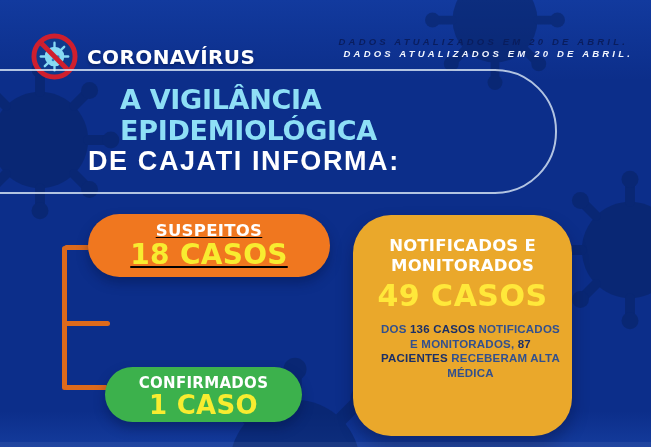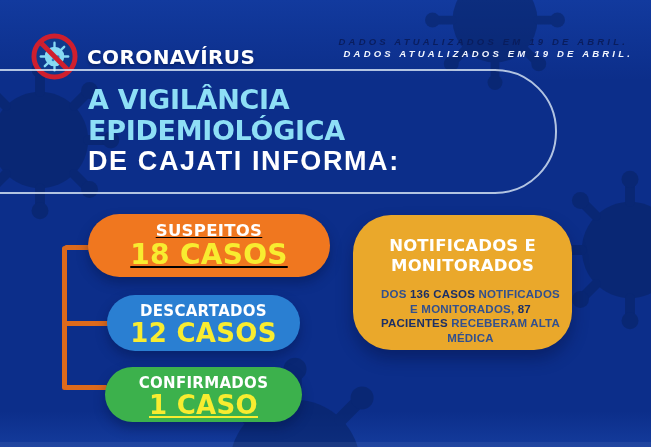--- a/index.html
+++ b/index.html
@@ -22,21 +22,21 @@
     letter-spacing:3.2px;white-space:nowrap;
     text-shadow:-5px -12px 0 rgba(9,28,92,.95);
   }
   .title-outline{
     position:absolute;left:-90px;top:69px;width:643px;height:121px;
     border:2px solid rgba(225,238,250,.78);border-radius:62px;
   }
   .title-block{position:absolute;left:88px;top:84px;line-height:31px;}
   .title-accent{
     font-family:"DejaVu Sans",sans-serif;font-size:27px;font-weight:800;
-    color:#8edff6;letter-spacing:-.3px;
+    color:#8edff6;letter-spacing:-.3px;margin-left:32px;
   }
   .title-plain{
     font-size:27px;font-weight:700;color:#ffffff;letter-spacing:1.6px;
   }
   .bracket-bar{position:absolute;background:#dd6a1c;border-radius:3px;}
   .pill{
     position:absolute;border-radius:999px;text-align:center;
     box-shadow:0 6px 12px rgba(4,14,55,.35);
   }
   .pill-label{
@@ -48,23 +48,23 @@
     line-height:1.05;letter-spacing:.3px;
   }
   .pill-1{left:88px;top:214px;width:242px;height:63px;padding-top:0;text-decoration:underline;}
   .pill-1 .pill-label{font-size:16.5px;margin-top:8px;}
   .pill-1 .pill-value{font-size:28px;}
   .pill-2{left:107px;top:295px;width:193px;height:56px;}
   .pill-2 .pill-label{font-size:15px;margin-top:8px;}
   .pill-2 .pill-value{font-size:26px;}
   .pill-3{left:105px;top:367px;width:197px;height:55px;}
   .pill-3 .pill-label{font-size:15px;margin-top:8px;}
-  .pill-3 .pill-value{font-size:26px;text-decoration:underline;}
+  .pill-3 .pill-value{font-size:26px;}
   .notified-box{
-    position:absolute;left:353px;top:215px;width:219px;height:135px;
+    position:absolute;left:353px;top:215px;width:219px;height:221px;
     border-radius:38px;text-align:center;
     box-shadow:0 9px 16px rgba(4,14,55,.38);
   }
   .nb-label{
     font-family:"DejaVu Sans",sans-serif;font-size:16.5px;font-weight:800;
     color:#ffffff;line-height:20px;margin-top:21px;letter-spacing:.2px;
   }
   .nb-value{
     font-family:"DejaVu Sans",sans-serif;font-size:30px;font-weight:800;
     color:#ffe83a;line-height:1;margin-top:5px;letter-spacing:.5px;
@@ -138,52 +138,49 @@
         <g fill="#2f7fc4">
           <circle cx="21" cy="21" r="2"></circle>
             <circle cx="27.5" cy="24.5" r="1.7"></circle>
             <circle cx="22.5" cy="27.5" r="1.4"></circle>
         </g>
         <line x1="10.8" y1="10.8" x2="37.2" y2="37.2" stroke="#cf1f2e" stroke-width="5"></line>
         <circle cx="24" cy="24" r="21" fill="none" stroke="#cf1f2e" stroke-width="5"></circle>
       </svg>
     </div>
     <div class="brand">CORONAVÍRUS</div>
-    <div class="updated">DADOS ATUALIZADOS EM 19 DE ABRIL.</div>
+    <div class="updated">DADOS ATUALIZADOS EM 20 DE ABRIL.</div>
   </div>
 
   <div class="title-outline"></div>
   <div class="title-block">
     <div class="title-accent">A VIGILÂNCIA</div>
     <div class="title-accent">EPIDEMIOLÓGICA</div>
     <div class="title-plain">DE CAJATI INFORMA:</div>
   </div>
 
   <div class="bracket-bar" style="left:62px;top:246px;width:5px;height:144px"></div>
   <div class="bracket-bar" style="left:64px;top:245px;width:26px;height:5px"></div>
   <div class="bracket-bar" style="left:64px;top:321px;width:46px;height:5px"></div>
   <div class="bracket-bar" style="left:64px;top:385px;width:44px;height:5px"></div>
 
   <div class="pill pill-1" style="background: rgb(240, 119, 31);">
     <div class="pill-label">SUSPEITOS</div>
     <div class="pill-value">18 CASOS</div>
   </div>
 
-  <div class="pill pill-2" style="background: rgb(42, 127, 210);">
-    <div class="pill-label">DESCARTADOS</div>
-    <div class="pill-value">12 CASOS</div>
-  </div>
 
   <div class="pill pill-3" style="background: rgb(60, 177, 76);">
     <div class="pill-label">CONFIRMADOS</div>
     <div class="pill-value">1 CASO</div>
   </div>
 
   <div class="notified-box" style="background: rgb(234, 168, 43);">
     <div class="nb-label">
       <span>NOTIFICADOS E</span><br>
       <span>MONITORADOS</span>
     </div>
+    <div class="nb-value">49 CASOS</div>
     <div class="nb-note"><span>DOS </span><span class="bold">136 CASOS</span><span> NOTIFICADOS E MONITORADOS, </span><span class="bold">87 PACIENTES</span><span> RECEBERAM ALTA MÉDICA</span></div>
   </div>
 
   <div class="bottom-glow"></div>
 </div>
 
 </body></html>

